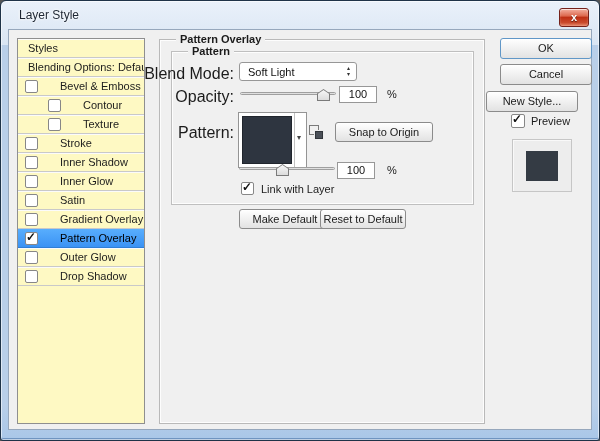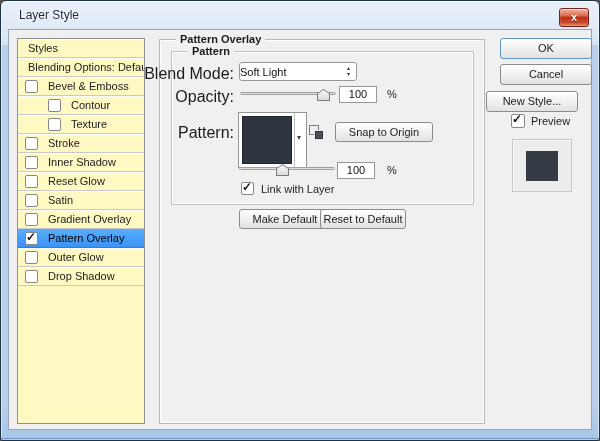--- a/index.html
+++ b/index.html
@@ -31,21 +31,21 @@
   .style-list{
     position:absolute;left:8px;top:8px;width:128px;height:386px;
     background:#fef9c3;border:1px solid #8f8f8f;overflow:hidden;
   }
   .row{
     position:relative;height:19px;border-bottom:1px solid #c9c9c9;
     box-shadow:inset 0 1px 0 #fbfbfb;
     display:flex;align-items:center;font-size:11px;color:#1c1c1c;white-space:nowrap;
   }
   .row .lbl{margin-left:10px;}
-  .row.has-cb .lbl{margin-left:10px;}
+  .row.has-cb .lbl{margin-left:22px;}
   .row.selected{
     background:linear-gradient(180deg,#58aefd,#3b93f4);
     border-bottom-color:#2f7fd6;box-shadow:none;color:#000;
   }
   .cb{
     position:relative;width:13px;height:13px;background:#fff;
     border:1px solid #878787;border-radius:2px;flex:0 0 auto;
   }
   .row .cb{margin-left:7px;}
   .row.indent .cb{margin-left:30px;}
@@ -62,21 +62,21 @@
     position:absolute;top:-7px;left:16px;background:#f0f0f0;padding:0 4px;
     font-size:11px;font-weight:bold;color:#1b1b1b;line-height:13px;
   }
   #group-outer{left:150px;top:9px;width:326px;height:385px;}
   #group-inner{left:162px;top:21px;width:303px;height:154px;border-color:#bfbfbf;}
   
   .flabel{position:absolute;font-size:16px;color:#1b1b1b;text-align:right;width:130px;}
   .dropdown{
     position:absolute;left:230px;top:32px;width:118px;height:19px;background:#fff;
     border:1px solid #979797;border-radius:3px;display:flex;align-items:center;
-    font-size:11px;color:#111;
+    font-size:11px;color:#111;padding-left:8px;
   }
   .spin{position:absolute;right:6px;top:2px;display:flex;flex-direction:column;align-items:center;color:#333;}
   .spin span{font-size:6px;line-height:6px;}
   .track{
     position:absolute;height:3px;background:linear-gradient(#cfcfcf,#f0f0f0);
     border:1px solid #9f9f9f;border-radius:2px;width:96px;
   }
   .thumb{position:absolute;width:13px;height:12px;}
   .thumb .t-outer{position:absolute;inset:0;background:#7a7a7a;
     clip-path:polygon(50% 0,100% 38%,100% 100%,0 100%,0 38%);}
@@ -145,21 +145,21 @@
         <div class="row has-cb">
           <span class="cb"></span>
           <span class="lbl">Stroke</span>
         </div>
         <div class="row has-cb">
           <span class="cb"></span>
           <span class="lbl">Inner Shadow</span>
         </div>
         <div class="row has-cb">
           <span class="cb"></span>
-          <span class="lbl">Reset Glow</span>
+          <span class="lbl">Inner Glow</span>
         </div>
         <div class="row has-cb">
           <span class="cb"></span>
           <span class="lbl">Satin</span>
         </div>
         <div class="row has-cb">
           <span class="cb"></span>
           <span class="lbl">Gradient Overlay</span>
         </div>
         <div class="row has-cb selected">

